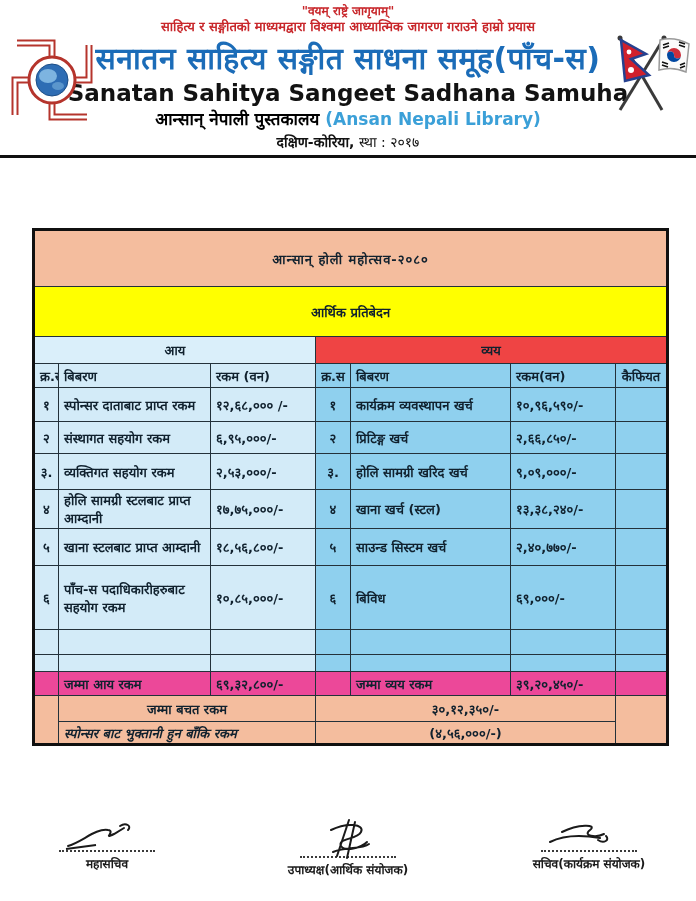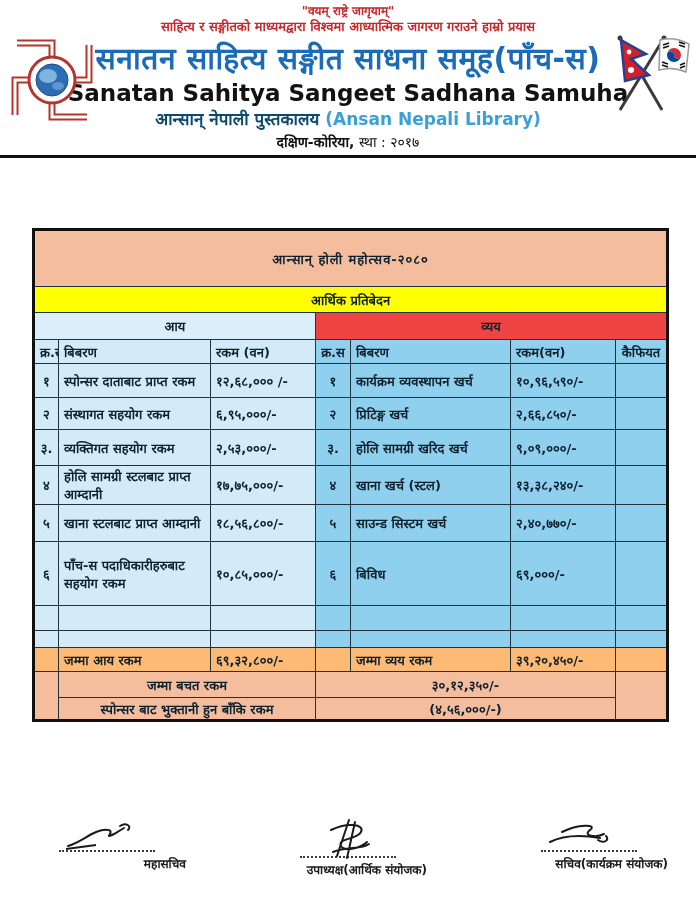--- a/index.html
+++ b/index.html
@@ -8,21 +8,21 @@
     margin:0 auto;overflow:hidden;
     font-family:"DejaVu Sans","Liberation Sans",sans-serif;
   }
   
   .header{position:absolute;top:4px;left:0;width:696px;text-align:center;}
   .motto1{color:#c8272b;font-size:12px;font-weight:bold;line-height:1.25;}
   .motto2{color:#c8272b;font-size:13px;font-weight:bold;line-height:1.3;}
   .org-np{color:#1b6cb8;font-size:30px;font-weight:800;line-height:1.5;letter-spacing:0.5px;}
   .org-en{color:#121212;font-size:23px;font-weight:bold;line-height:1.1;}
   .lib-line{font-size:17px;font-weight:bold;line-height:1.6;}
-  .lib-np{color:#0c4a6e;}
+  .lib-np{color:#000000;}
   .lib-en{color:#3ba0d8;font-weight:600;margin-top:39px;}
   .loc-line{font-size:14px;color:#111;line-height:1.4;}
   .loc-bold{font-weight:bold;}
   .header-rule{position:absolute;top:155px;left:0;width:696px;height:3px;background:#101010;}
   
   .logo{position:absolute;left:4px;top:32px;}
   
   .flags{position:absolute;right:2px;top:28px;}
   
   table.fin{
@@ -40,32 +40,32 @@
     font-size:35px;font-weight:800;letter-spacing:1px;border-bottom:2px solid #101010;}
   .row-yellow td{background:#ffff00;text-align:center;color:#e0201f;
     font-size:21px;font-weight:800;border-bottom:2px solid #101010;}
   .row-band td{text-align:center;font-size:16px;font-weight:800;}
   .band-inc{background:#daeffa;}
   .band-exp{background:#ef4444;}
   td.inc{background:#d3ebf8;}
   td.exp{background:#8fd0ee;}
   td.sn{text-align:center;padding:1px 2px;}
   td.amt{white-space:nowrap;}
-  .row-gray td{background:#fdba74;border-top:2px solid #101010;font-size:14px;margin-left:24px;}
+  .row-gray td{background:#ec4899;border-top:2px solid #101010;font-size:14px;margin-left:24px;}
   td.salmon{background:#f4bd9e;}
   .bachat-label{text-align:center;font-size:19px;font-weight:800;}
   .bachat-amt{text-align:center;font-size:17px;font-weight:800;}
-  .sponsor-label{text-align:center;font-size:12.5px;}
+  .sponsor-label{text-align:left;font-size:12.5px;font-style:italic;}
   .sponsor-amt{text-align:center;font-size:13px;}
   
   .signatures{
     position:absolute;left:0;top:818px;width:696px;
     display:flex;justify-content:space-between;padding:0 28px;box-sizing:border-box;
   }
-  .sig{width:158px;text-align:right;}
+  .sig{width:158px;text-align:center;}
   .sig svg{display:block;margin:0 auto -4px auto;}
   .sig-dots{width:96px;margin:0 auto 3px auto;border-bottom:2px dotted #3a3a3a;height:0;}
   .sig-role{font-size:12px;font-weight:bold;color:#1a1a1a;line-height:1.5;}
   .sig-name{font-size:12px;font-weight:bold;color:#1a1a1a;line-height:1.4;}
 </style>
 </head>
 <body>
 
 <div class="page">
 
@@ -138,21 +138,21 @@
         <col style="width:105px">
       <col style="width:35px">
         <col style="width:160px">
         <col style="width:105px">
       <col style="width:52px">
     </colgroup>
     <tbody>
         <tr class="row-title" style="height:57px">
       <td colspan="7">आन्सान् होली महोत्सव-२०८०</td>
     </tr>
-    <tr class="row-yellow" style="height:26px">
+    <tr class="row-yellow" style="height:50px">
       <td colspan="7">आर्थिक प्रतिबेदन</td>
     </tr>
     <tr class="row-band" style="height:27px">
       <td colspan="3" class="band-inc">आय</td>
       <td colspan="4" class="band-exp">व्यय</td>
     </tr>
     <tr style="height:24px">
       <td class="inc sn">क्र.स</td>
       <td class="inc">बिबरण</td>
       <td class="inc">रकम (वन)</td>

